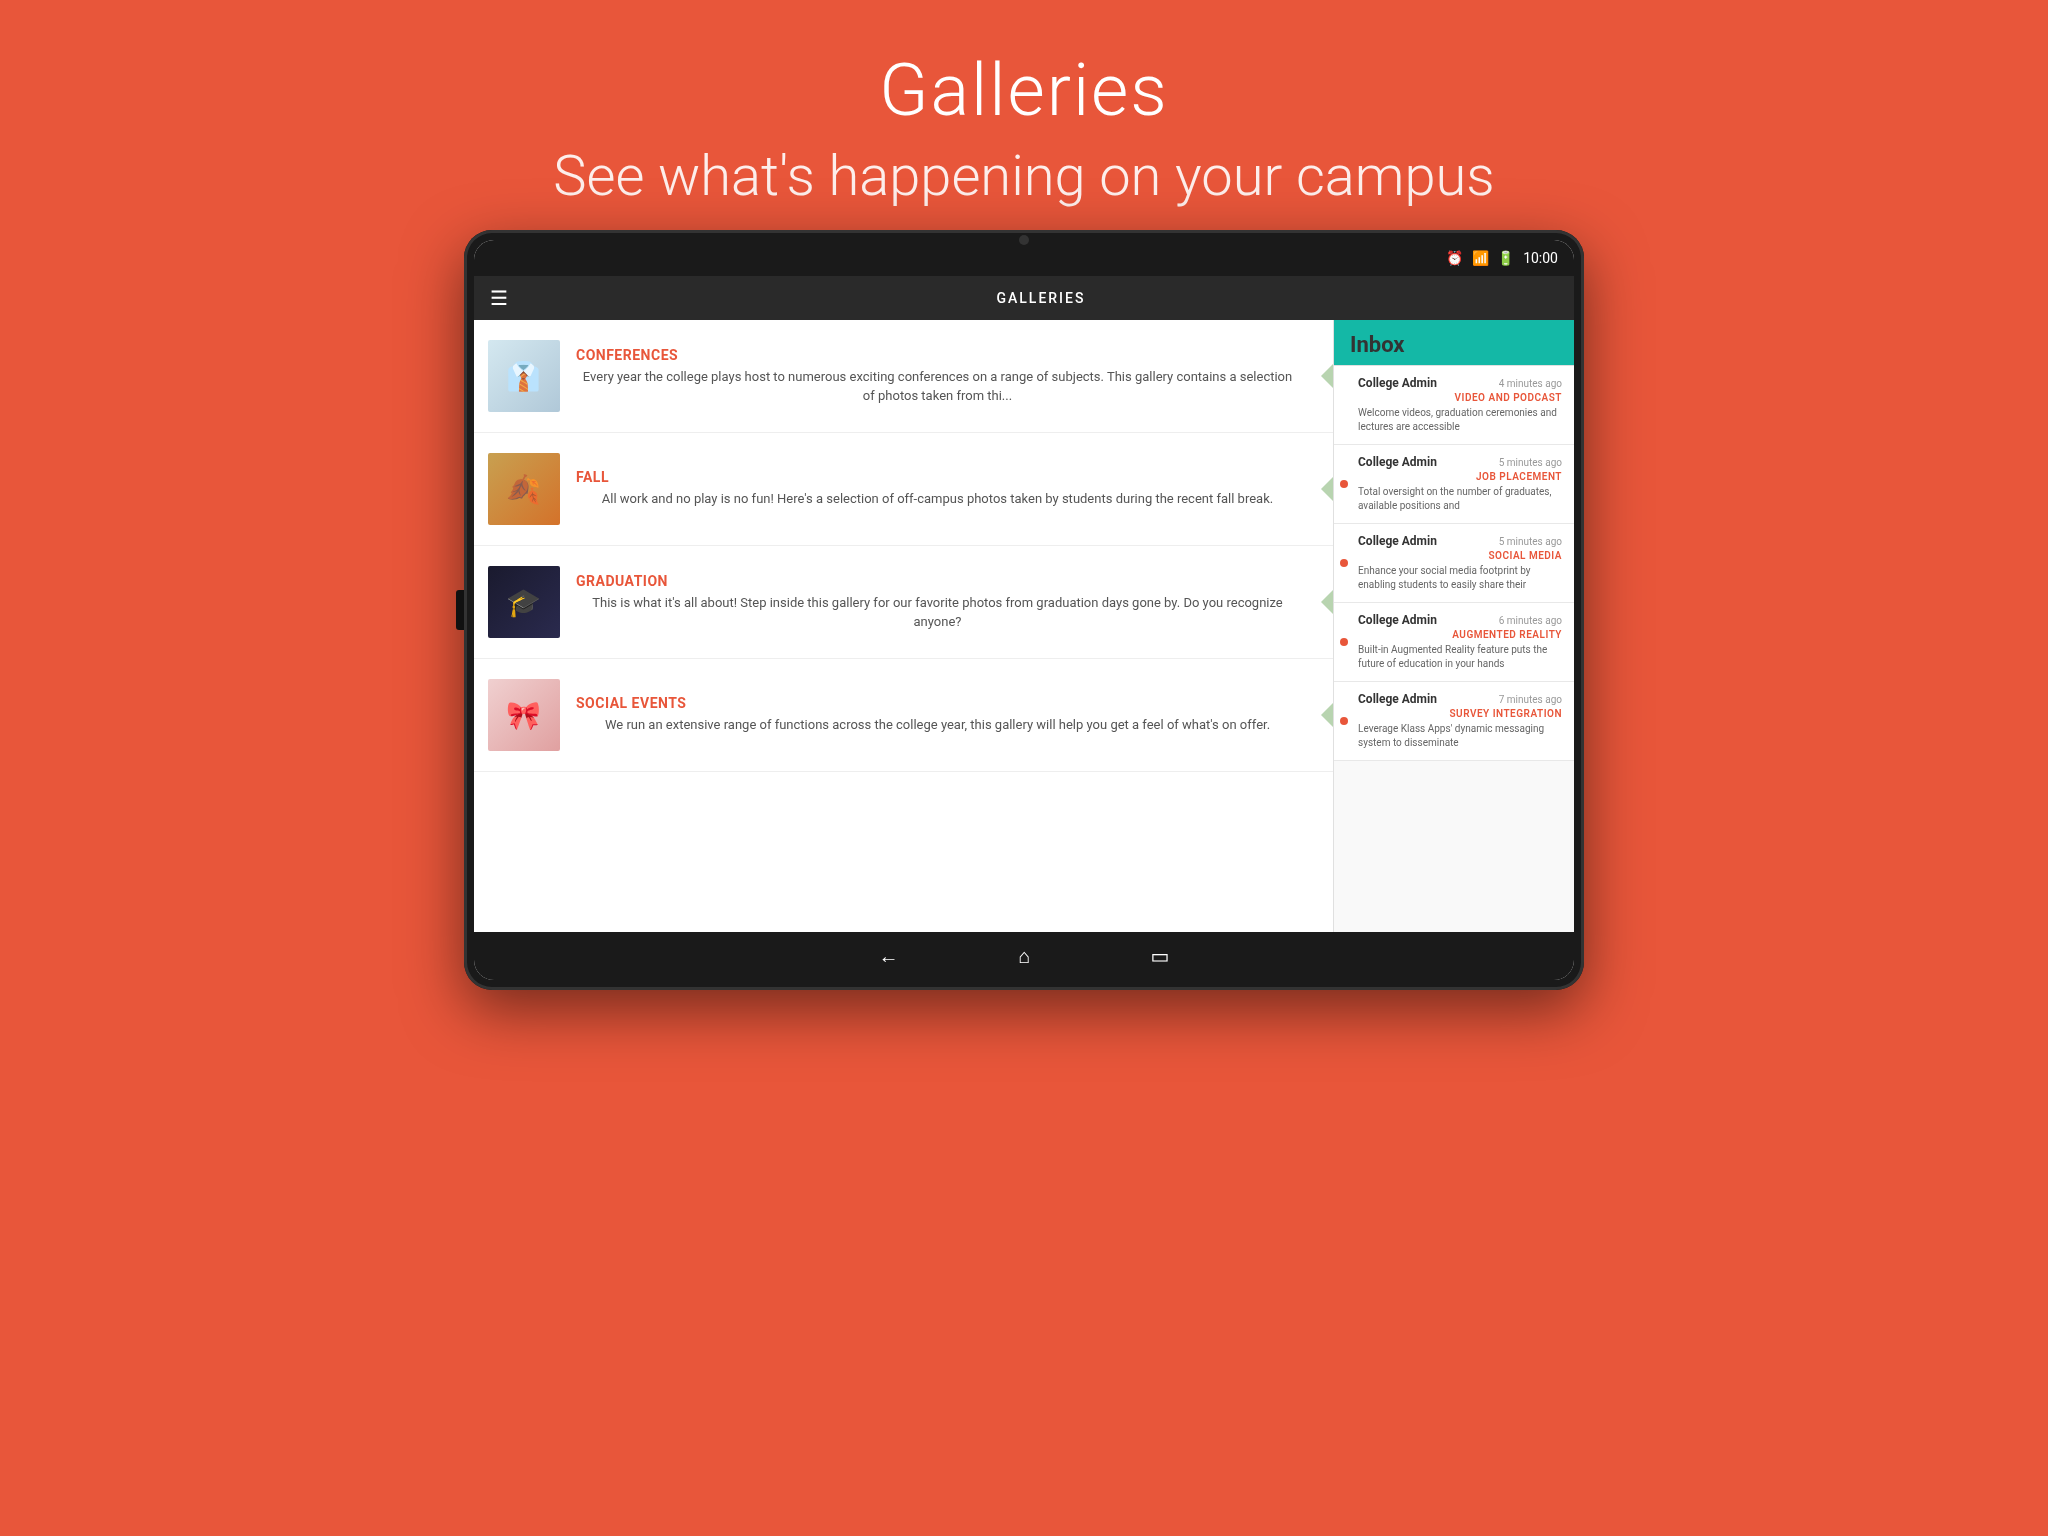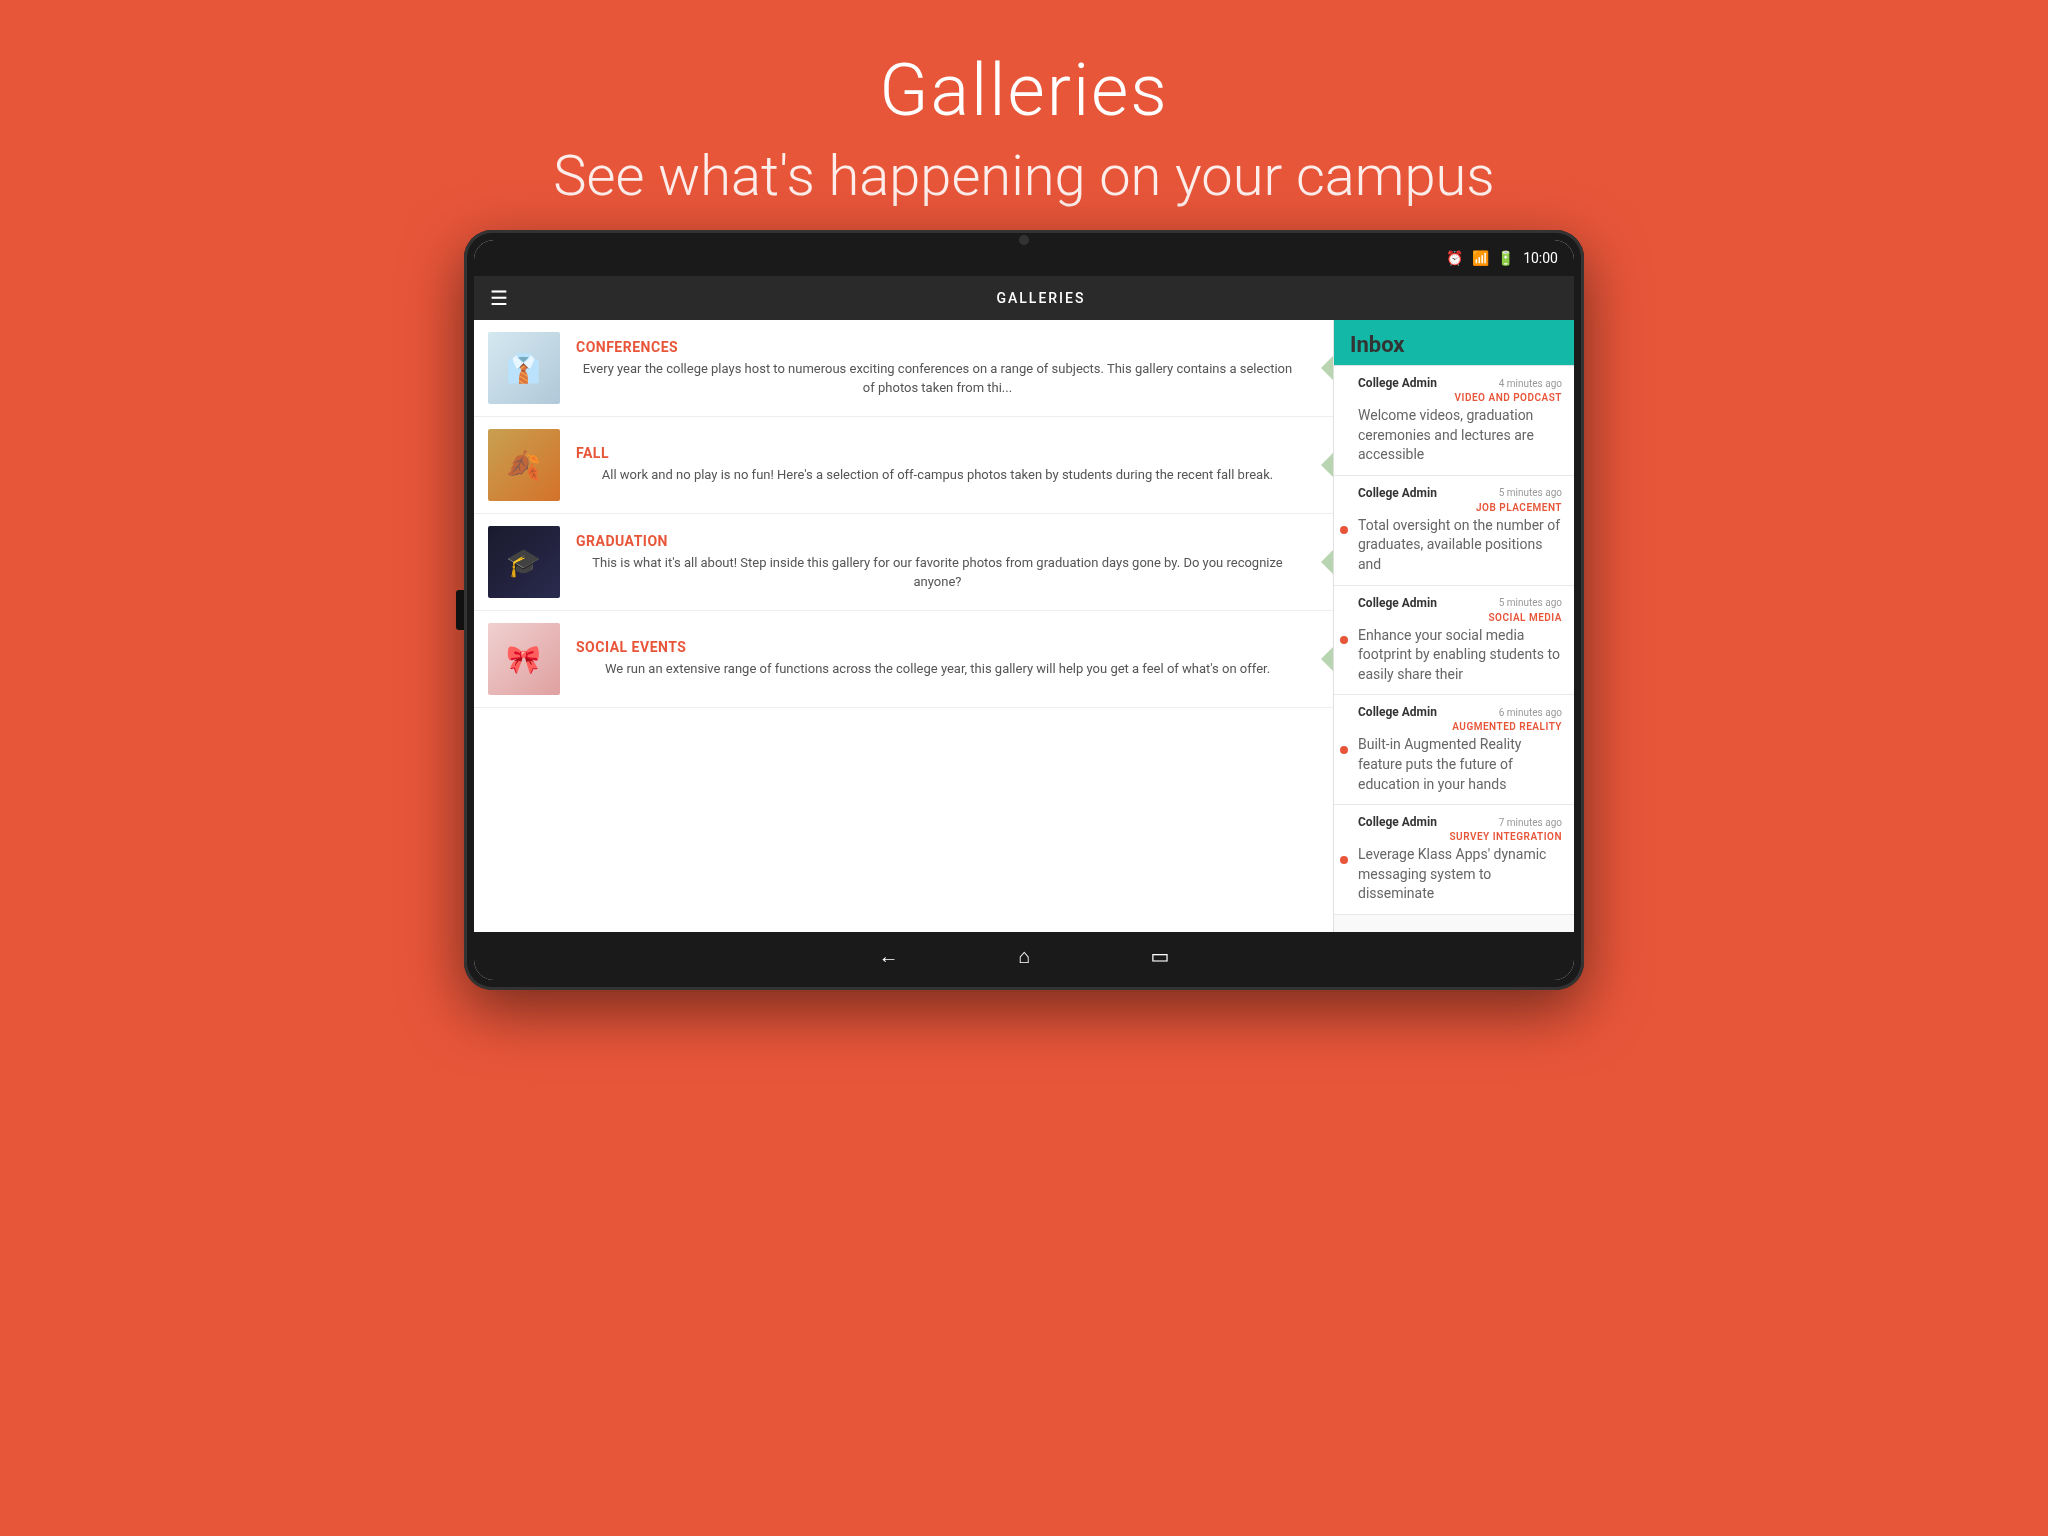--- a/index.html
+++ b/index.html
@@ -132,21 +132,21 @@
     .gallery-list {
       flex: 1;
       background: white;
       overflow-y: auto;
       border-right: 1px solid #e0e0e0;
     }
 
     .gallery-item {
       display: flex;
       align-items: center;
-      padding: 12px 14px;
+      padding: 20px 14px;
       border-bottom: 1px solid #eeeeee;
       background: white;
       position: relative;
     }
     .gallery-item::after {
       content: '';
       position: absolute;
       right: 0;
       top: 50%;
       transform: translateY(-50%);
@@ -297,21 +297,21 @@
     .inbox-category {
       font-size: 10px;
       color: #e8563a;
       font-weight: 600;
       letter-spacing: 0.5px;
       padding-left: 12px;
       margin-bottom: 3px;
       text-align: right;
     }
     .inbox-preview {
-      font-size: 14px;
+      font-size: 10px;
       color: #666;
       line-height: 1.4;
       padding-left: 12px;
     }
 
     
     .nav-bar {
       background: #1a1a1a;
       height: 48px;
       display: flex;

